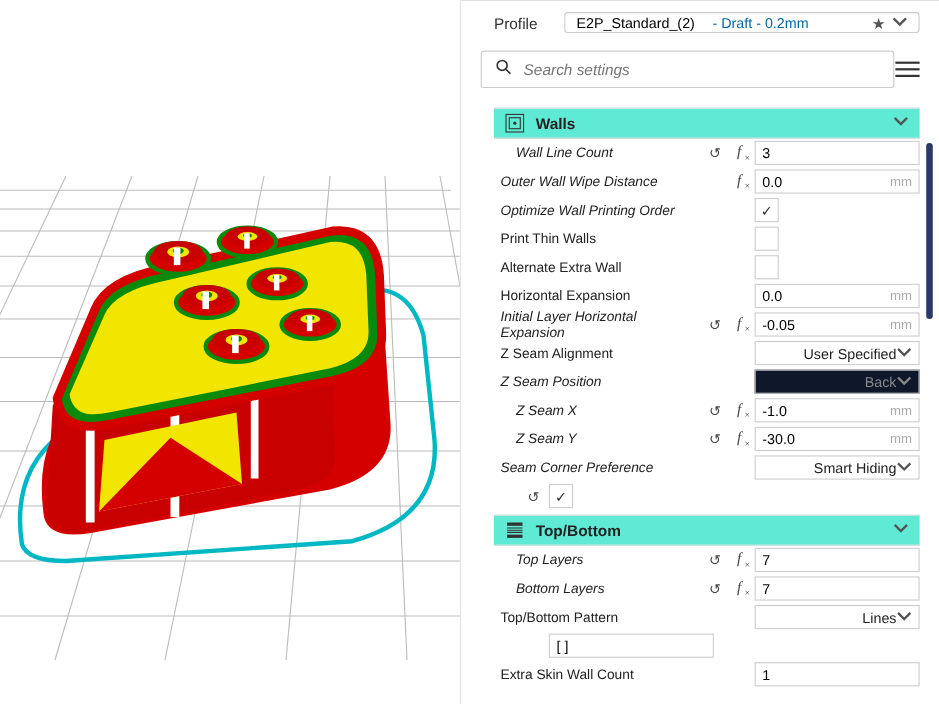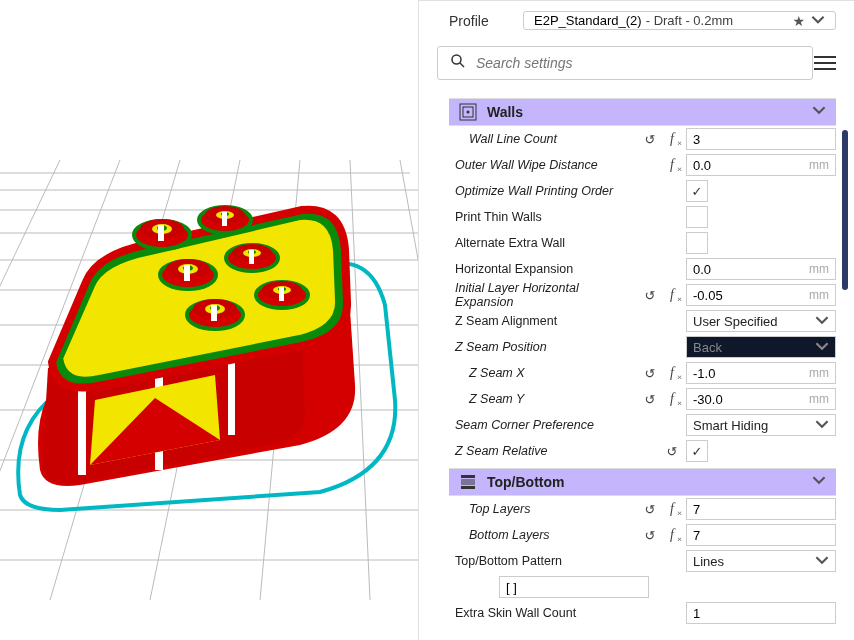--- a/index.html
+++ b/index.html
@@ -1,46 +1,46 @@
 <!DOCTYPE html>
 <html><head>
 <meta charset="utf-8">
 <style>
   * { box-sizing: border-box; margin: 0; padding: 0; font-family: -apple-system, "Segoe UI", sans-serif; }
   body { width: 854px; height: 640px; overflow: hidden; background: #fafafa; display: flex; }
   .viewport { flex: 1; position: relative; background: #fff; }
   .panel { width: 436px; background: #fff; border-left: 1px solid #e0e0e0; display: flex; flex-direction: column; border-top: 1px solid #e0e0e0;}
-  .profile-row { display: flex; align-items: center; padding: 10px 18px 10px 30px; gap: 16px; }
+  .profile-row { display: flex; align-items: center; padding: 10px 18px 10px 30px; gap: 6px; }
   .profile-label { font-size: 14px; color: #333; width: 58px; }
   .profile-select { flex: 1; border: 1px solid #ccc; border-radius: 3px; background: #fff; height: 19px; display: flex; align-items: center; padding: 0 10px; font-size: 13px; position: relative; }
-  .profile-select .draft { color: #404040; margin-left: 4px; }
+  .profile-select .draft { color: #0369a1; margin-left: 16px; }
   .profile-select .star { position: absolute; right: 30px; top: 50%; transform: translateY(-50%); color: #555; font-size: 14px; }
   .profile-select .caret { position: absolute; right: 10px; top: 50%; transform: translateY(-50%); }
   .search-row { display: flex; align-items: center; padding: 6px 18px; gap: 1px; }
   .search-box { flex: 1; border: 1px solid #ccc; border-radius: 3px; height: 34px; display: flex; align-items: center; padding: 0 12px; gap: 10px; }
   .search-box input { border: none; outline: none; font-size: 14px; font-style: italic; flex: 1; color: #333; }
   .hamburger { width: 22px; display: flex; flex-direction: column; gap: 4px; cursor: pointer; }
   .hamburger span { height: 2px; background: #333; }
   .settings-scroll { flex: 1; overflow-y: hidden; position: relative; padding: 0 18px 0 30px; }
-  .section-header { display: flex; align-items: center; background: #c4b5fd; border-bottom: 1px solid #ddd; border-top: 1px solid #ddd; height: 28px; padding: 0 10px; margin-top: 4px; }
+  .section-header { display: flex; align-items: center; background: #5eead4; border-bottom: 1px solid #ddd; border-top: 1px solid #ddd; height: 28px; padding: 0 10px; margin-top: 4px; }
   .section-header.top { margin-top: 12px; }
   .section-header .sicon { width: 18px; height: 18px; margin-right: 10px; }
   .section-header .stitle { font-weight: bold; font-size: 14px; color: #222; flex: 1; }
   .setting-row { display: flex; align-items: center; height: 26px; font-size: 12.5px; color: #222; }
   .setting-row .label { flex: 1; padding-left: 6px; }
   .setting-row .label.indent { padding-left: 20px; font-style: italic; }
   .setting-row .label.italic { font-style: italic; }
   .setting-row .actions { display: flex; align-items: center; gap: 6px; width: 50px; justify-content: flex-end; padding-right: 6px;}
   .reset-icon, .fx-icon, .caret-icon { width: 16px; height: 16px; display:flex; align-items:center; justify-content:center; font-size: 13px; color:#444;}
   .fx-icon { font-style: italic; font-family: serif; position: relative; font-size: 14px;}
   .fx-icon::after { content:"×"; font-size: 9px; position: absolute; right: -2px; bottom: -1px; font-style: normal;}
   .field { width: 150px; height: 22px; border: 1px solid #ccc; background: #fff; display:flex; align-items:center; padding: 0 6px; font-size: 13px; position: relative; }
   .field input { border: none; outline: none; width: 100%; font-size: 13px; background: transparent; }
   .field .unit { color: #aaa; font-size: 12px; padding-left: 21px; }
-  .field.select { justify-content: space-between;}
+  .field.select { justify-content: flex-end;}
   .field.select.disabled { background:#0f172a; color:#888;}
   .field.check { width: 22px; padding: 0; justify-content:center; }
   .field.check.checked::after { content:"✓"; font-size: 13px; color:#333;}
   .scrollbar { position: absolute; right: 6px; top: 130px; width: 6px; height: 160px; background: #2b3a67; border-radius: 3px;}
   .svg-icon { width:14px; height:14px; }
 
   
   .grid-floor { position: absolute; left:0; right:0; bottom:0; top:0;}
 </style>
 </head>
@@ -304,21 +304,20 @@
       <span class="actions"></span>
       <div class="field select">
           <span>Smart Hiding</span>
           <span><svg class="svg-icon" viewBox="0 0 10 10">
               <path d="M1 3 L5 7 L9 3" stroke="#555" fill="none" stroke-width="1.5"></path>
             </svg></span>
         </div>
     </div>
 
     <div class="setting-row">
-      <span class="label italic">Z Seam Relative</span>
       <span class="actions">
           <span class="reset-icon">↺</span>
         </span>
       <div style="width:150px">
           <div class="field check checked"></div>
         </div>
     </div>
 
     <div class="section-header">
       <span class="sicon">

